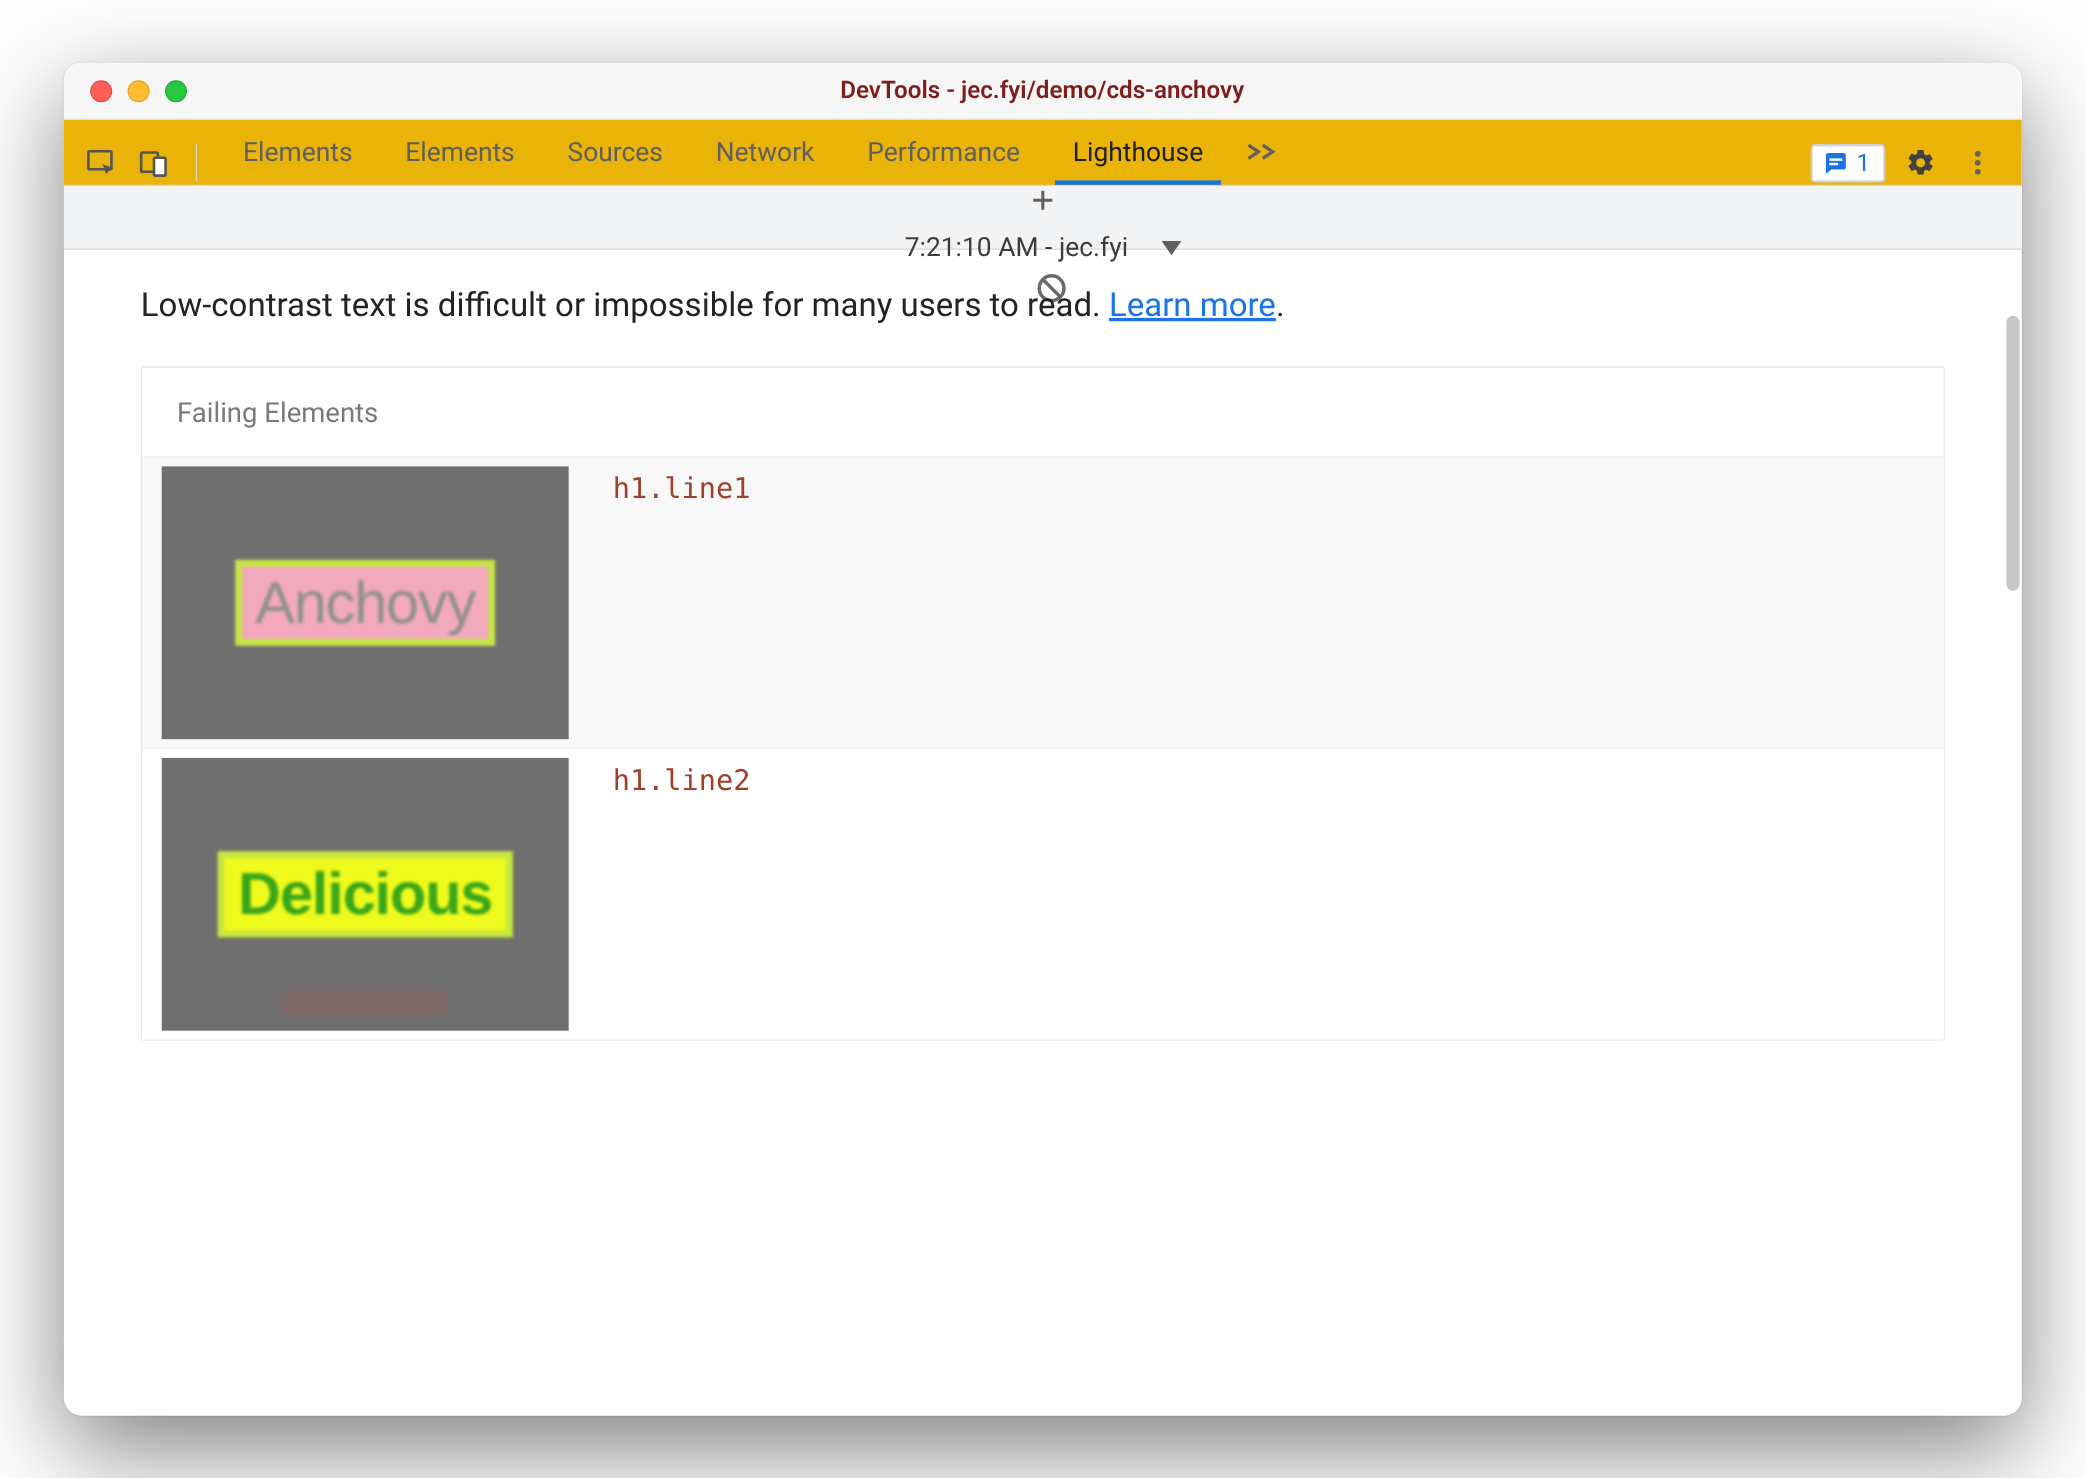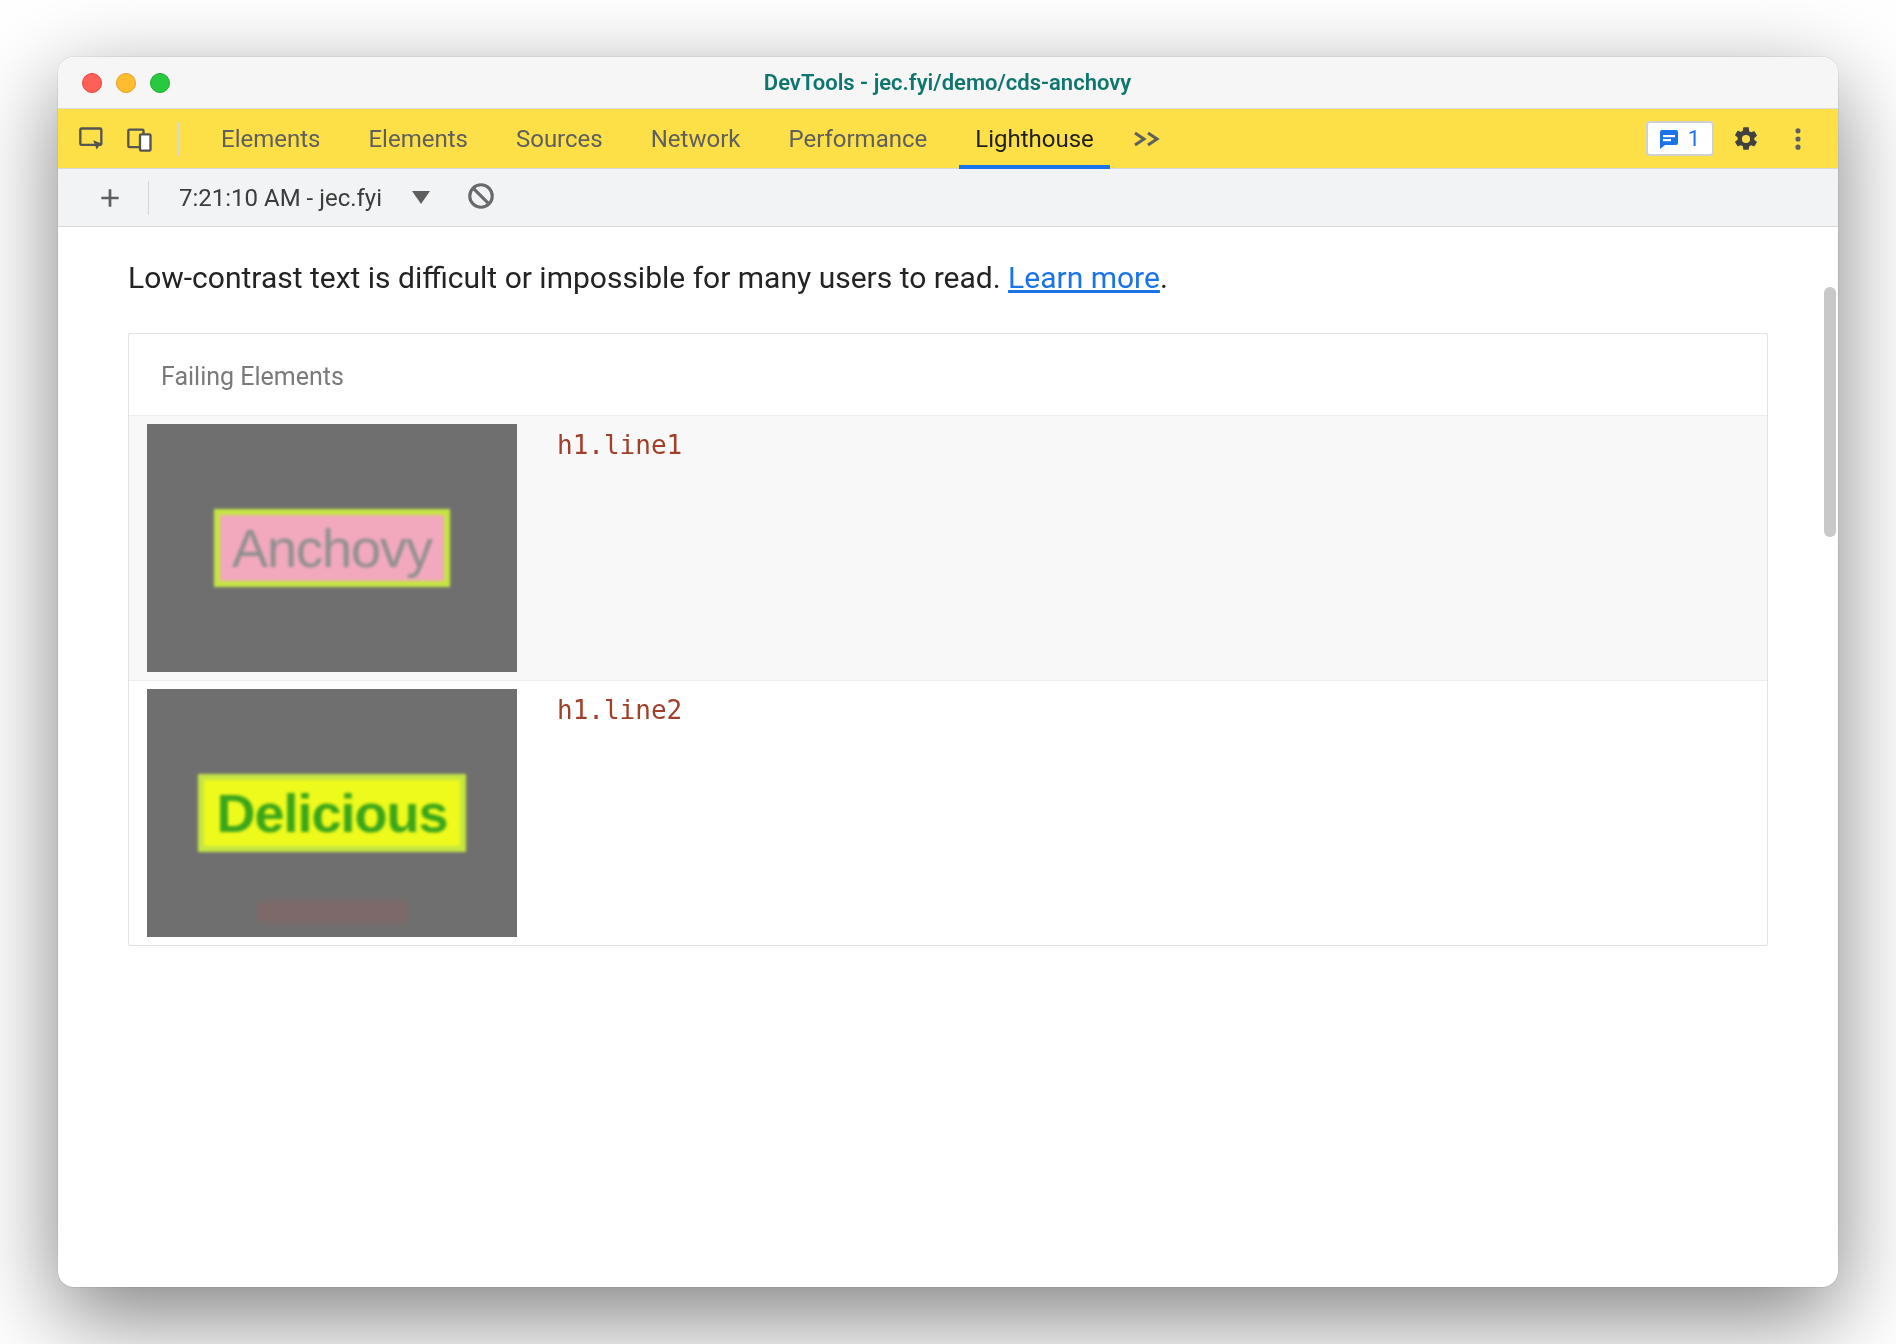--- a/index.html
+++ b/index.html
@@ -43,30 +43,30 @@
     }
     .tl-close { background: #ff5f57; border: 1px solid #e14640; }
     .tl-min { background: #febc2e; border: 1px solid #e1a128; }
     .tl-max { background: #28c840; border: 1px solid #1dad2b; }
     .window-title {
       position: absolute;
       left: 0; right: 1px;
       text-align: center;
       font-weight: 600;
       font-size: 22px;
-      color: #0f766e;
+      color: #7f1d1d;
       pointer-events: none;
     }
     .toolbar {
       height: 60px;
       border-bottom: 1px solid #d8d8d8;
       display: flex;
-      align-items: center;
+      align-items: flex-end;
       padding: 0 14px;
-      background: #fde047;
+      background: #eab308;
     }
     .tb-left {
       display: flex;
       align-items: center;
       gap: 8px;
     }
     .icon-btn {
       width: 40px;
       height: 40px;
       display: flex;
@@ -134,20 +134,21 @@
     }
     .issue-chip svg { width: 24px; height: 24px; }
     .sub-toolbar {
       height: 58px;
       background: #f1f3f4;
       border-bottom: 1px solid #d8d8d8;
       display: flex;
       align-items: center;
       padding: 0 32px;
       gap: 8px;
+      flex-direction: column;
     }
     .plus-btn {
       width: 40px;
       height: 40px;
       display: flex;
       align-items: center;
       justify-content: center;
       color: #5f5f5f;
     }
     .report-select {

